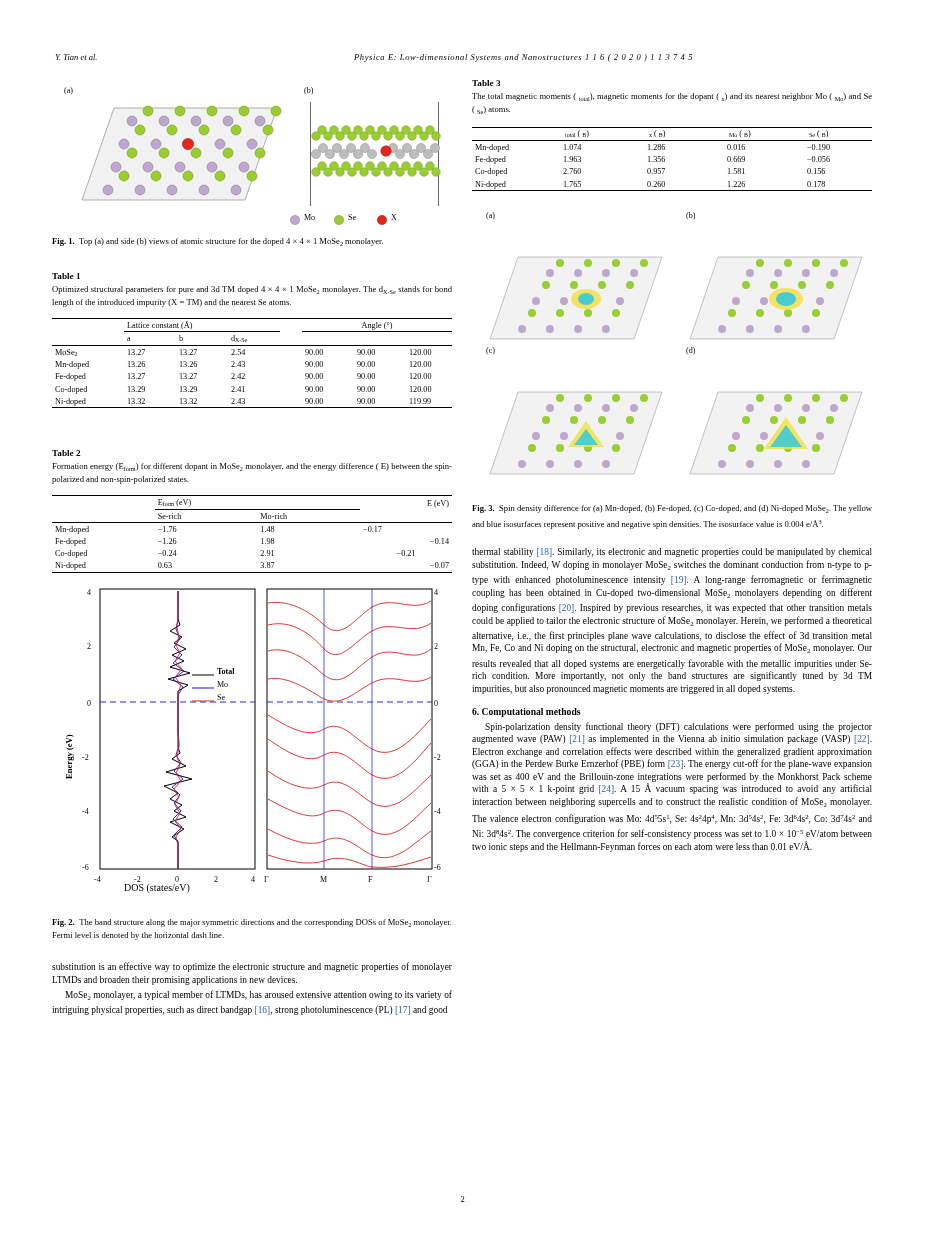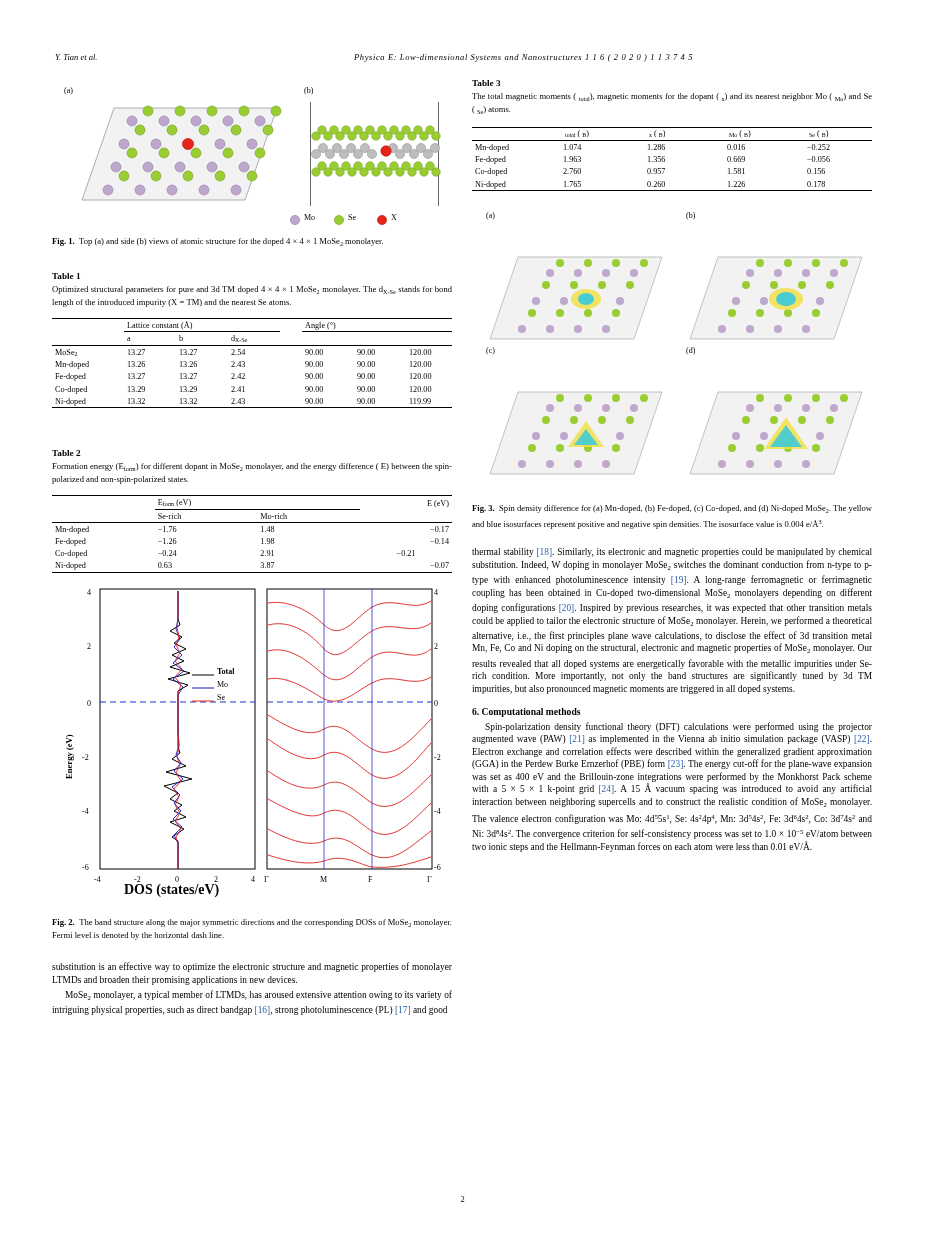--- a/index.html
+++ b/index.html
@@ -219,21 +219,21 @@
       <div class="tabcap">
         Optimized structural parameters for pure and 3d TM doped 4&nbsp;×&nbsp;4&nbsp;×&nbsp;1 MoSe<sub>2</sub> monolayer. The d<sub>X-Se</sub> stands for bond length of the introduced impurity (X&nbsp;=&nbsp;TM) and the nearest Se atoms.
       </div>
 
       <table style="margin-top:10px;">
         <tbody>
             <tr class="tl-top">
           <td style="width:66px;"></td>
           <td colspan="3" style="border-bottom:.7px solid #000;">Lattice constant (Å)</td>
           <td style="width:16px;"></td>
-          <td colspan="3" style="border-bottom:.7px solid #000;">Angle (°)</td>
+          <td colspan="3" style="border-bottom:.7px solid #000;text-align:center;">Angle (°)</td>
         </tr>
         <tr class="tl-bot">
           <td></td>
           <td style="width:46px;">a</td>
           <td style="width:46px;">b</td>
           <td style="width:46px;">d<sub>X-Se</sub></td>
           <td></td>
               <td style="width:46px;"></td>
               <td style="width:46px;"></td>
               <td></td>
@@ -308,21 +308,21 @@
         <tr class="tl-bot">
           <td></td>
           <td style="width:90px;">Se-rich</td>
           <td style="width:90px;">Mo-rich</td>
           <td></td>
         </tr>
         <tr>
               <td>Mn-doped</td>
               <td>−1.76</td>
               <td>1.48</td>
-              <td style="text-align:right;">−0.17</td>
+              <td style="text-align:left;">−0.17</td>
             </tr>
         <tr>
               <td>Fe-doped</td>
               <td>−1.26</td>
               <td>1.98</td>
               <td style="text-align:right;">−0.14</td>
             </tr>
         <tr>
               <td>Co-doped</td>
               <td>−0.24</td>
@@ -409,21 +409,21 @@
           <text x="212" y="303">Γ</text>
           <text x="268" y="303">M</text>
           <text x="316" y="303">F</text>
           <text x="375" y="303">Γ</text>
         </g>
       </svg>
       <div style="position:absolute;left:165px;top:88px;font-size:8px;font-weight:bold;">Total</div>
       <div style="position:absolute;left:165px;top:101px;font-size:8px;">Mo</div>
       <div style="position:absolute;left:165px;top:114px;font-size:8px;">Se</div>
       <div class="ylab" style="left:12px;top:200px;font-weight:bold;">Energy (eV)</div>
-      <div style="position:absolute;left:72px;top:303px;font-size:14px;font-weight:bold;">DOS (states/eV)</div>
+      <div style="position:absolute;left:72px;top:303px;font-size:10px;font-weight:normal;">DOS (states/eV)</div>
     </div>
 
     <div class="cap" style="margin-top:8px;">
       <b>Fig. 2.</b>
       <span>&nbsp;The band structure along the major symmetric directions and the corresponding DOSs of MoSe<sub>2</sub> monolayer. Fermi level is denoted by the horizontal dash line.</span>
     </div>
 
     <p style="margin-top:20px;">substitution is an effective way to optimize the electronic structure and magnetic properties of monolayer LTMDs and broaden their promising applications in new devices.</p>
 
     <p class="indent" style="margin-top:2px;">
@@ -446,21 +446,21 @@
           <td style="width:78px;">&nbsp;<sub>total</sub> (&nbsp;<sub>B</sub>)</td>
           <td style="width:74px;">&nbsp;<sub>x</sub> (&nbsp;<sub>B</sub>)</td>
           <td style="width:74px;">&nbsp;<sub>Mo</sub> (&nbsp;<sub>B</sub>)</td>
           <td>&nbsp;<sub>Se</sub> (&nbsp;<sub>B</sub>)</td>
         </tr>
         <tr>
               <td>Mn-doped</td>
               <td>1.074</td>
               <td>1.286</td>
               <td>0.016</td>
-              <td>−0.252</td>
+              <td>−0.190</td>
             </tr>
         <tr>
               <td>Fe-doped</td>
               <td>1.963</td>
               <td>1.356</td>
               <td>0.669</td>
               <td>−0.056</td>
             </tr>
         <tr>
               <td>Co-doped</td>

